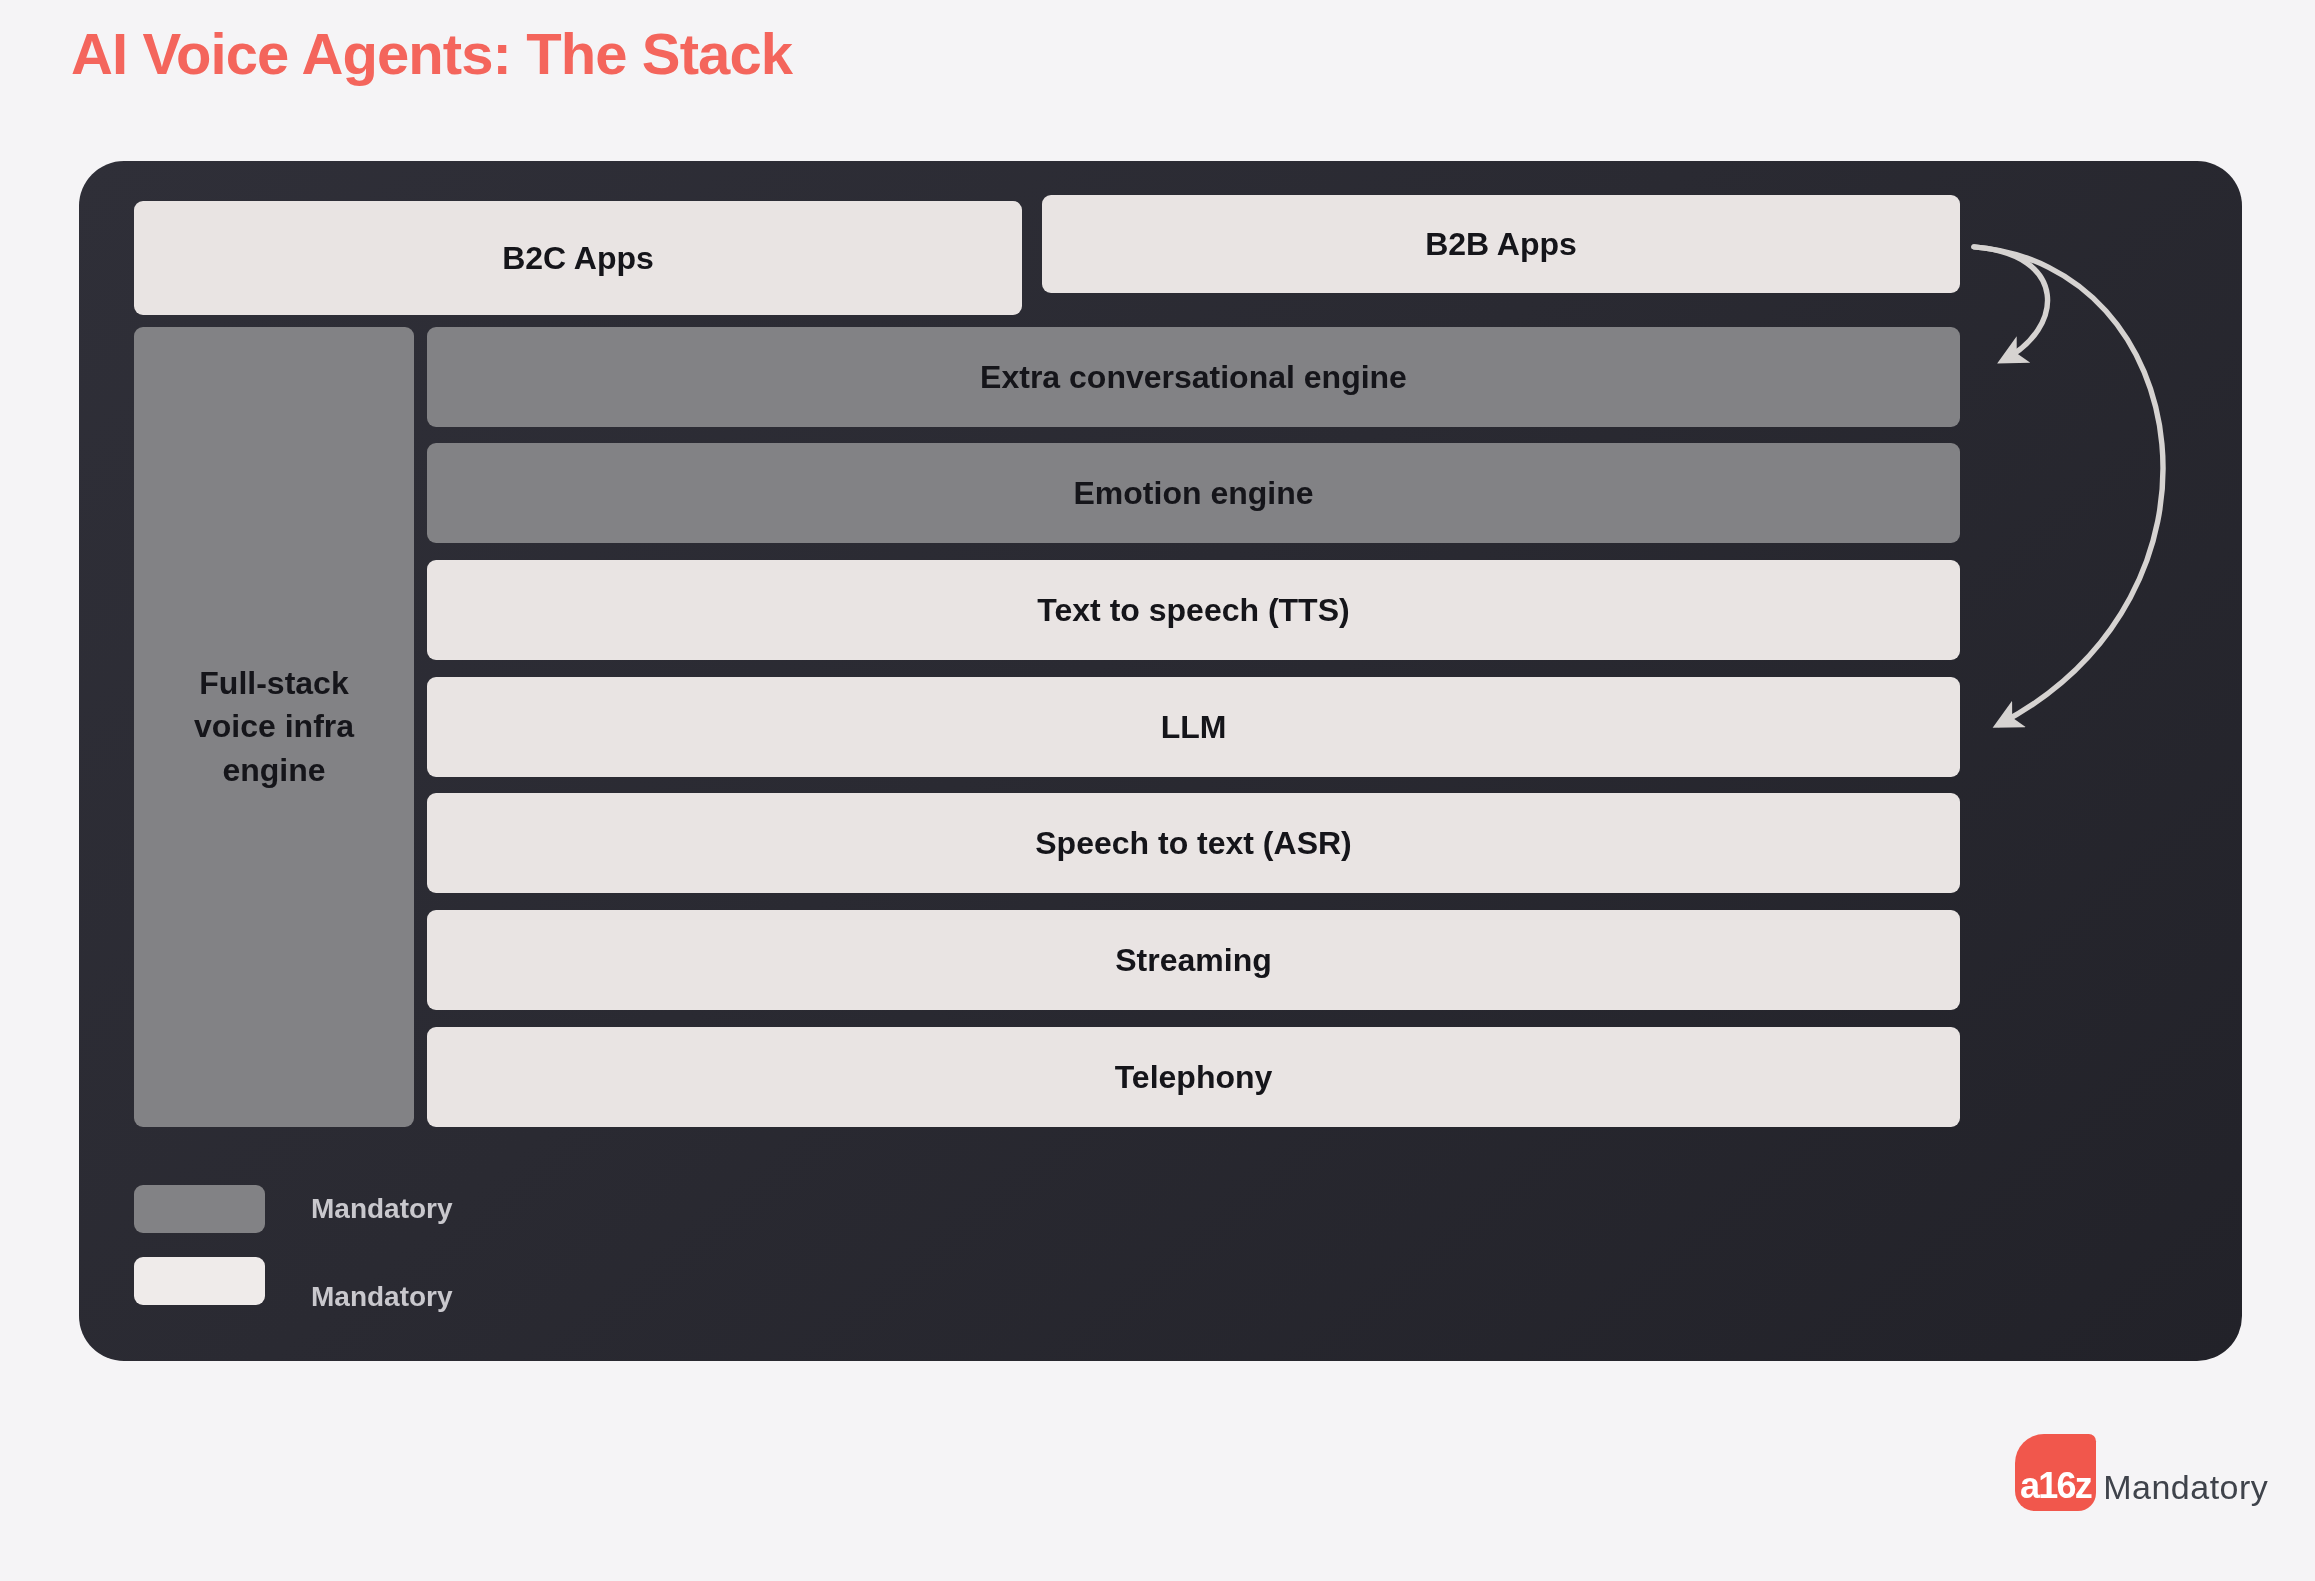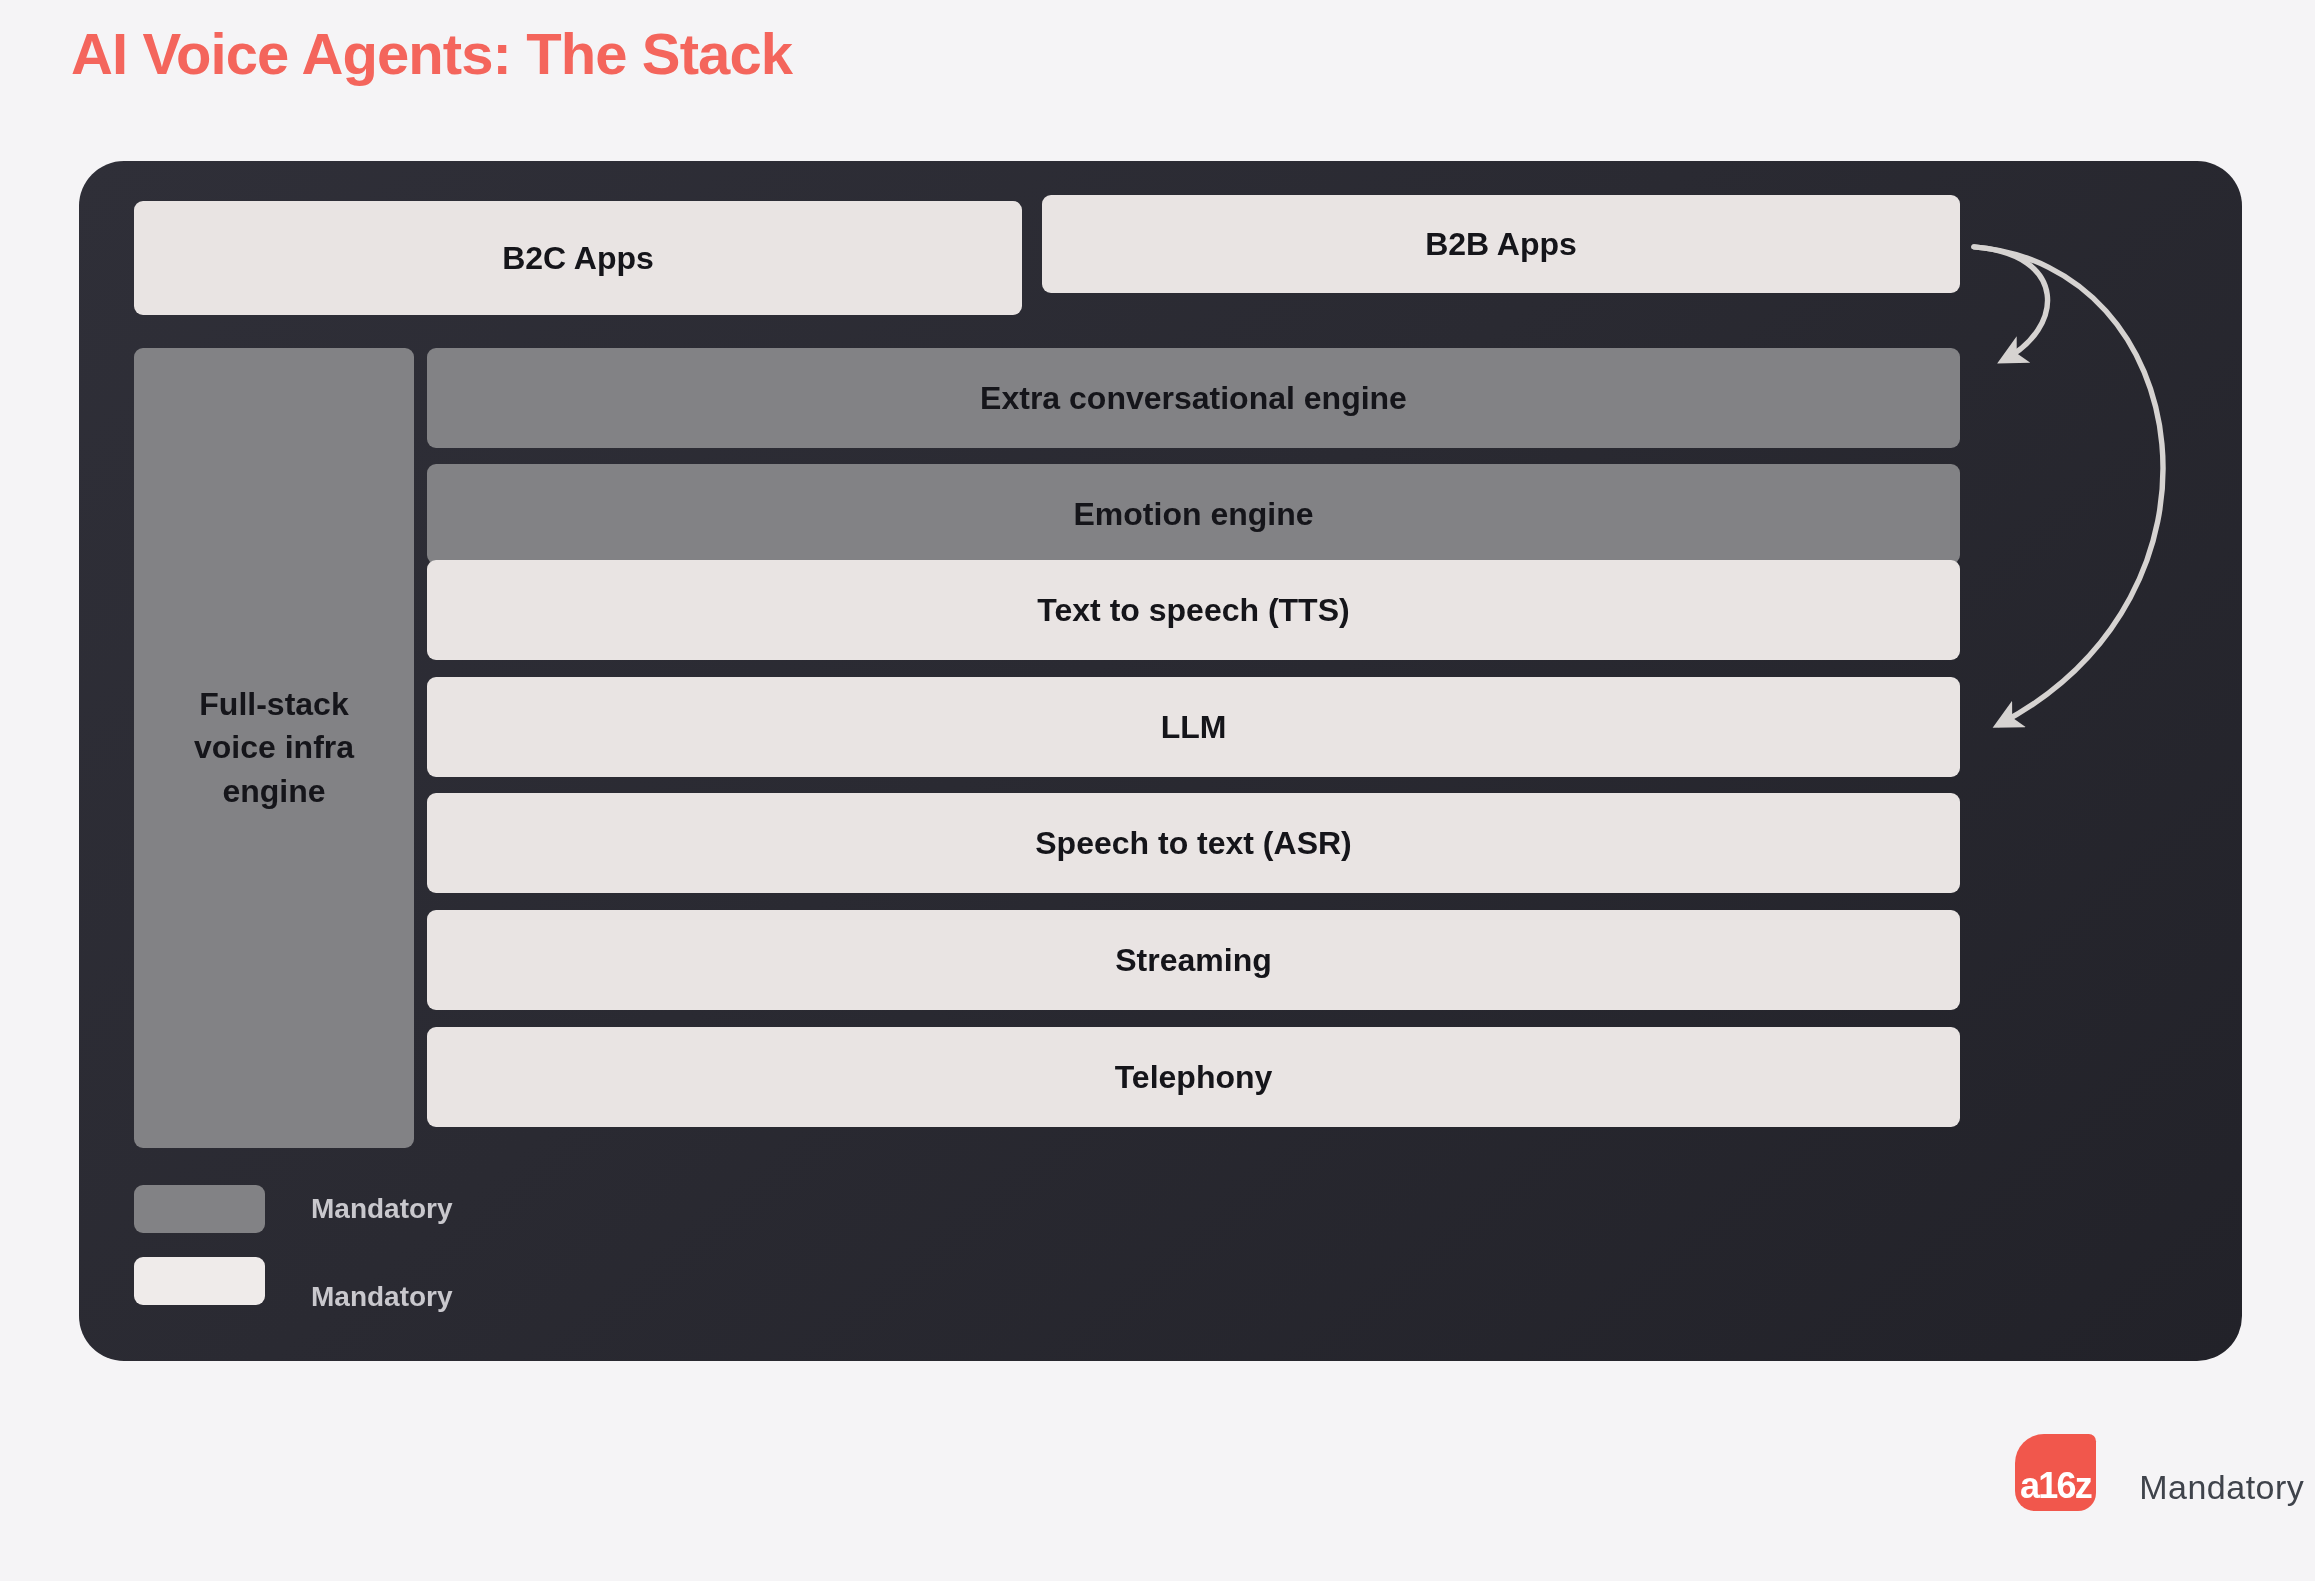--- a/index.html
+++ b/index.html
@@ -28,21 +28,21 @@
 
   
   .box{
     position:absolute;
     display:flex; align-items:center; justify-content:center;
     border-radius:9px;
     font-size:32px; font-weight:700; color:#15151A;
     text-align:center;
   }
   .light{ background:#E9E4E3; }
-  .gray{  background:#828285;margin-top:21px; }
+  .gray{  background:#828285; }
 
   
   .b2c{ left:55px;   top:40px; width:888px;  height:114px; }
   .b2b{ left:963px; top:34px; width:918px; height:98px; }
 
   
   .leftcol{
     left:55px; top:166px; width:280px; height:800px;
     white-space:pre-line; line-height:1.35;
   }
@@ -71,21 +71,21 @@
     position:absolute; left:232px; height:48px;
     display:flex; align-items:center;
     font-size:28px; font-weight:700; color:#C9C8CD;
   }
   .legend-label.optional{ top:1024px; }
   .legend-label.mandatory{ top:1096px;margin-top:16px; }
 
   
   .logo{
     position:absolute; left:2015px; top:1434px;
-    display:flex; align-items:flex-end;gap:36px;
+    display:flex; align-items:flex-end;
   }
   .logo-mark{
     width:81px; height:77px;
     background:#F1574C;
     border-radius:29px 7.2px 18px 20px;
     display:flex; align-items:flex-end; justify-content:center;
     color:#FFFFFF; font-size:36px; font-weight:700;
     letter-spacing:-1.8px; padding-bottom:3.6px; box-sizing:border-box;
   }
   .logo-text{

